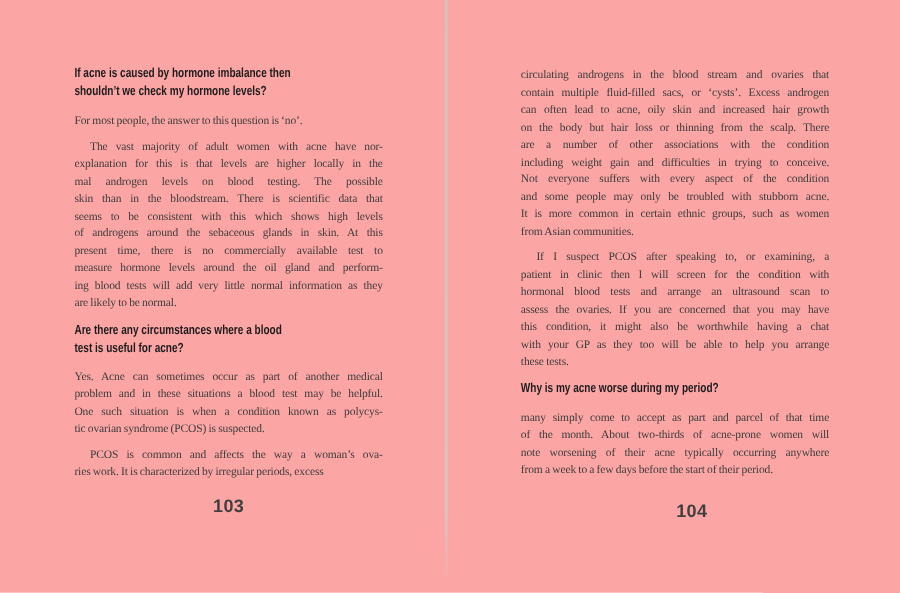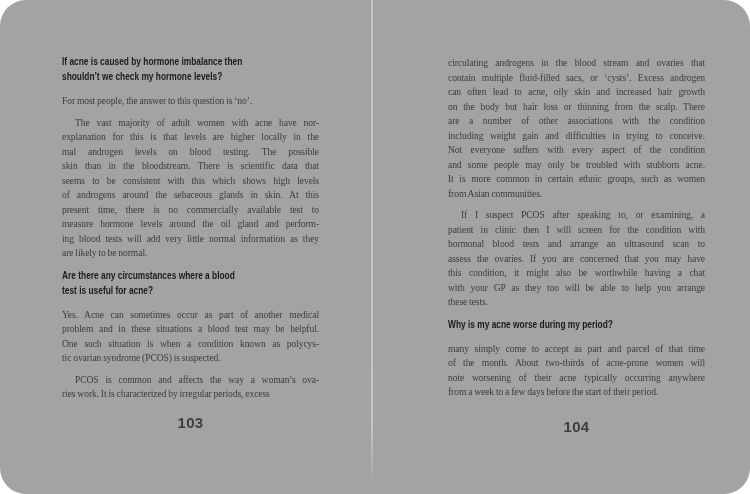--- a/index.html
+++ b/index.html
@@ -4,38 +4,38 @@
 <title>Document</title>
 <style>
   html, body { margin: 0; padding: 0; }
   body {
     width: 750px; height: 494px;
     background: #ffffff;
     position: relative;
     overflow: hidden;
     font-family: "Liberation Serif", "DejaVu Serif", serif;
   }
-  .spread { position: absolute; inset: 0; background: #a3a3a3; border-radius: 26px; }
+  .spread { position: absolute; inset: 0; background: #fca5a5; }
 
   .gutter {
     position: absolute;
     left: 371px; top: 0;
     width: 2px; height: 486px;
     background: linear-gradient(to bottom,
       rgba(200,200,200,0.9) 0%,
       rgba(205,205,205,0.85) 88%,
       rgba(205,205,205,0) 100%);
   }
 
   .page-content {
     position: absolute;
     width: 257px;
   }
   .content-left  { left: 62px;  top: 54px; }
-  .content-right { left: 448px; top: 56px; }
+  .content-right { left: 434px; top: 56px; }
 
   .para {
     margin: 0 0 7px 0;
     font-size: 9.6px;
     line-height: 14.5px;
     color: #3c3c3c;
     letter-spacing: -0.1px;
     word-spacing: -0.4px;
   }
   .line { text-align: justify; text-align-last: justify; }

